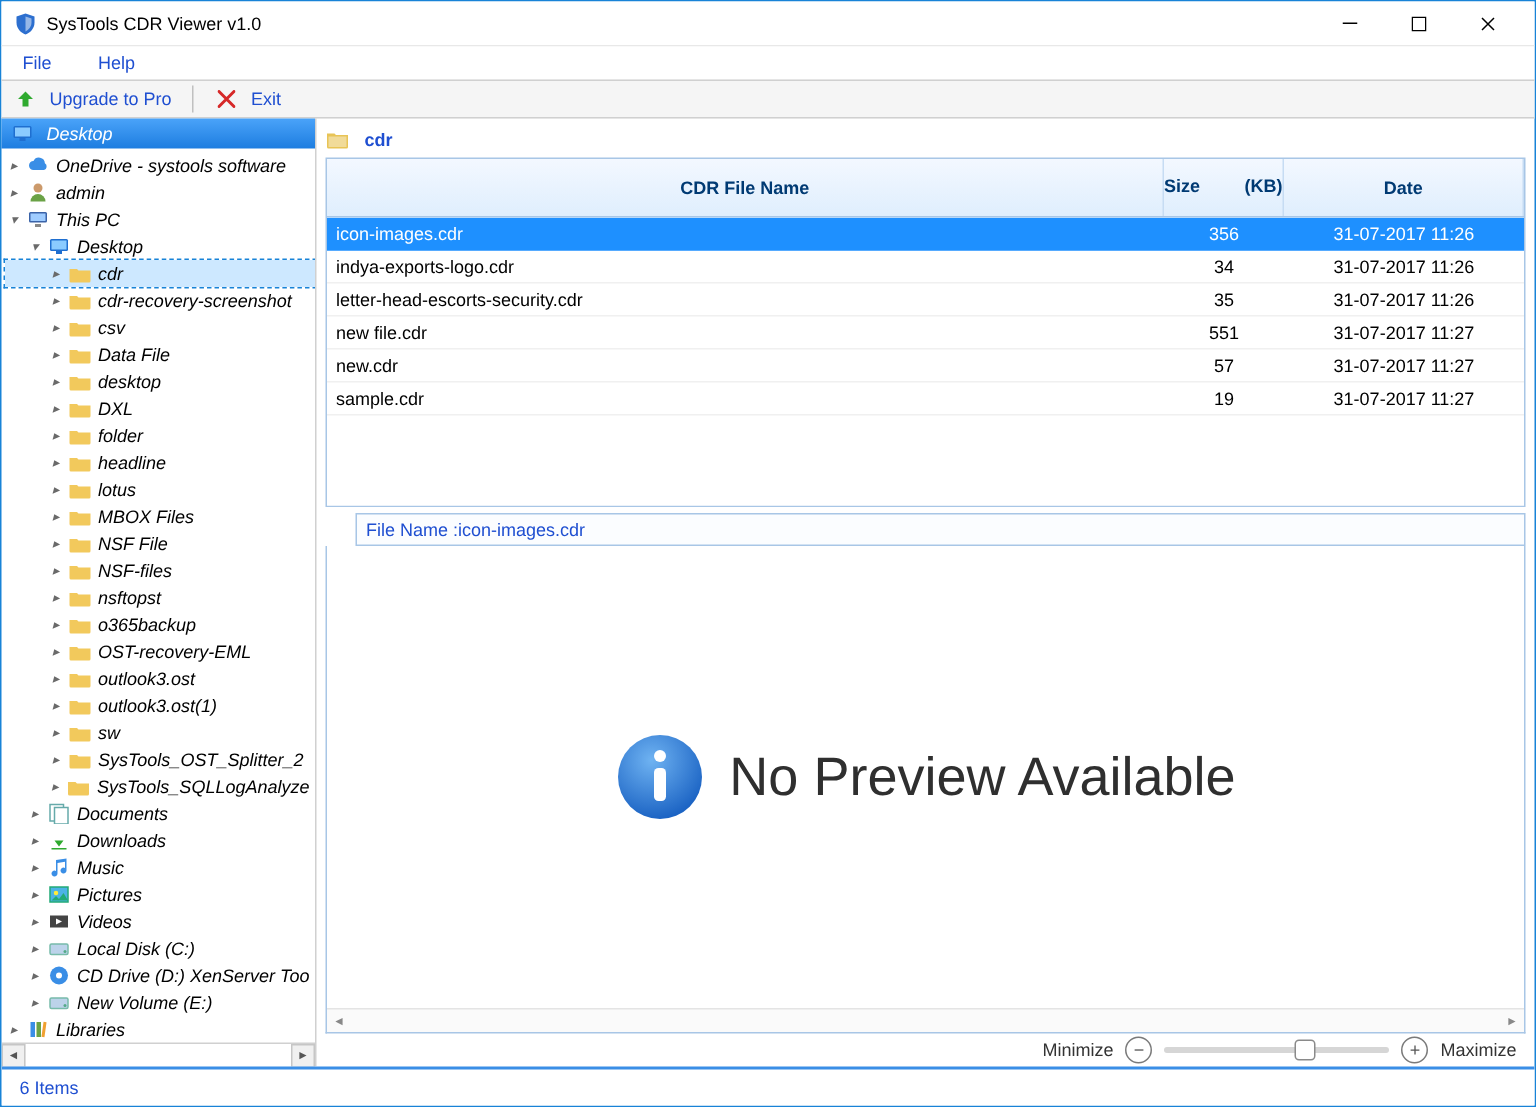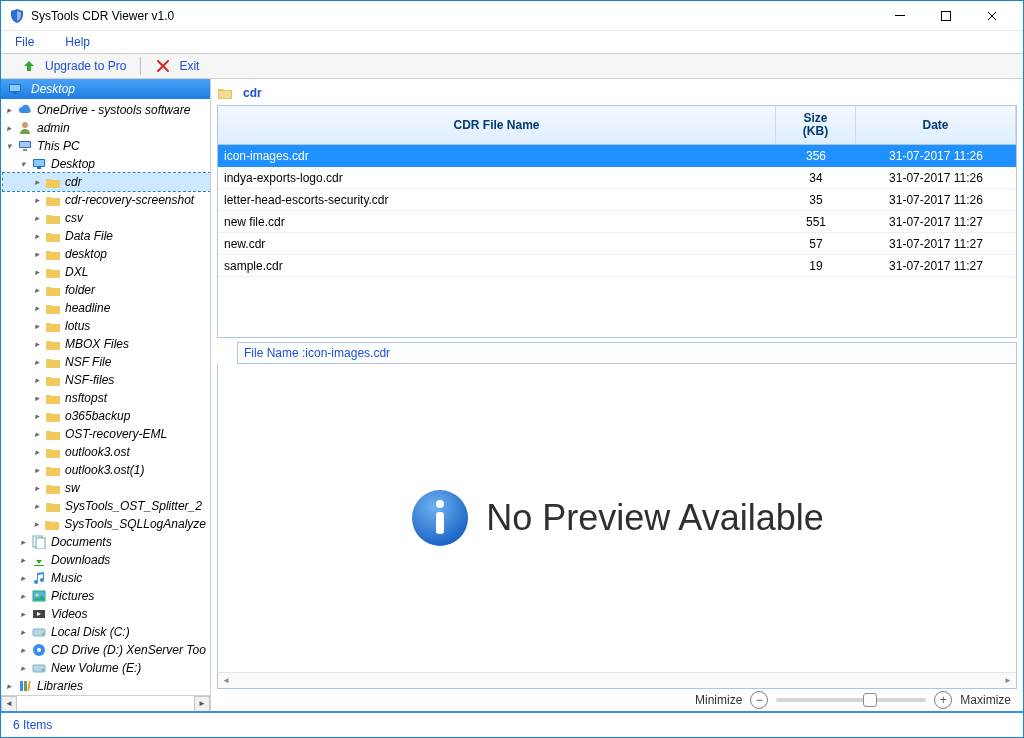--- a/index.html
+++ b/index.html
@@ -5,41 +5,41 @@
 * { margin: 0; padding: 0; box-sizing: border-box; font-family: 'Segoe UI', Tahoma, sans-serif; font-size: 12px; }
 body { background: #fff; overflow: hidden; }
 .window { width: 1024px; height: 738px; display: flex; flex-direction: column; border: 1px solid #1883d7; }
 .titlebar { height: 30px; background: #fff; display: flex; align-items: center; padding: 0 8px; border-bottom: 1px solid #e8e8e8; }
 .titlebar .app-icon { width: 16px; height: 16px; margin-right: 6px; display:flex; align-items:center; justify-content:center; }
 .titlebar .title { flex: 1; color: #000; font-size: 12px; }
 .titlebar .winctrls { display: flex; gap: 0; }
 .titlebar .winbtn { width: 46px; height: 30px; display:flex; align-items:center; justify-content:center; cursor:pointer; }
 .menubar { height: 22px; background: #fff; display:flex; align-items:center; padding: 0 6px; gap: 15px; }
 .menubar .menu-item { padding: 2px 8px; color: #1f4fd1; cursor:pointer; }
-.toolbar { height: 26px; background:#f5f5f5; border-top:1px solid #d0d0d0; border-bottom:1px solid #d0d0d0; display:flex; align-items:center; padding: 0 14px; gap: 6px; }
+.toolbar { height: 26px; background:#f5f5f5; border-top:1px solid #d0d0d0; border-bottom:1px solid #d0d0d0; display:flex; align-items:center; padding: 0 2px; gap: 6px; }
 .toolbar .tbtn { display:flex; align-items:center; gap:4px; padding: 2px 6px; cursor:pointer; color:#1f4fd1; }
 .toolbar .sep { width:1px; height:18px; background:#c0c0c0; margin:0 2px; }
 .body { flex:1; display:flex; min-height:0; }
 .sidebar { width: 210px; border-right:1px solid #d0d0d0; display:flex; flex-direction:column;font-style:italic; }
 .sb-header { height: 20px; background: linear-gradient(#4aa3f9, #1d7de0); display:flex; align-items:center; padding: 0 6px; color:#fff; gap:4px; }
 .tree { flex:1; overflow:auto; padding: 2px 0 2px 2px; }
 .tree-row { display:flex; align-items:center; height: 18px; white-space:nowrap; cursor:pointer; padding-right:4px; }
 .tree-row.selected { background:#cde8ff; outline:1px dashed #1883d7; }
 .toggle { width:12px; height:12px; display:inline-flex; align-items:center; justify-content:center; color:#6a6a6a; font-size:9px; margin-right:2px; }
 .spacer { display:inline-block; width:14px; }
 .ticon { width:16px; height:16px; display:inline-flex; align-items:center; justify-content:center; margin-right:4px; }
 .sb-hscroll { height: 16px; border-top:1px solid #d0d0d0; display:flex; align-items:center; }
 .hscroll-btn { width:16px; height:16px; background:#f0f0f0; border:1px solid #c6c6c6; display:flex; align-items:center; justify-content:center; font-size:8px; color:#555; }
 .main { flex:1; display:flex; flex-direction:column; min-width:0; padding: 4px 6px 0 6px; }
 .crumb { height: 20px; display:flex; align-items:center; gap:6px; color:#1f4fd1; font-weight:600; border-bottom: 1px solid #fff; }
 .filelist-wrap { border:1px solid #a8c6e6; margin-top:2px; }
 .table-head { display:flex; background: linear-gradient(#f3f8ff,#dfeefd); border-bottom:1px solid #a8c6e6; }
 .th { border-right:1px solid #c6dcf3; display:flex; align-items:center; justify-content:center; color:#003a73; font-weight:600; height: 38px; }
 .th0 { flex:1; }
-.th1 { width:80px; flex-direction:column; line-height:1.1; }
+.th1 { width:80px; line-height:1.1;justify-content:space-between; }
 .th2 { width:160px; }
 .table-body { height: 192px; overflow:auto; background:#fff; }
 .row { display:flex; align-items:center; height:22px; border-bottom:1px solid #f0f0f0; }
 .row.selected { background:#1e90ff; color:#fff; border-bottom:1px solid #1e90ff; }
 .cell0 { flex:1; padding-left:6px; text-align:left; }
 .cell1 { width:80px; text-align:center; }
 .cell2 { width:160px; text-align:center; }
 .filename-bar { border:1px solid #a8c6e6; border-top:1px solid #a8c6e6; height:22px; display:flex; align-items:center; padding:0 6px; color:#1f4fd1; margin-top:4px; background:#fbfdff;margin-left:20px; }
 .preview { flex:1; border:1px solid #a8c6e6; border-top:none; display:flex; flex-direction:column; min-height:0; }
 .preview-body { flex:1; display:flex; align-items:center; justify-content:center; gap:16px; background:#fff; overflow:auto; }

